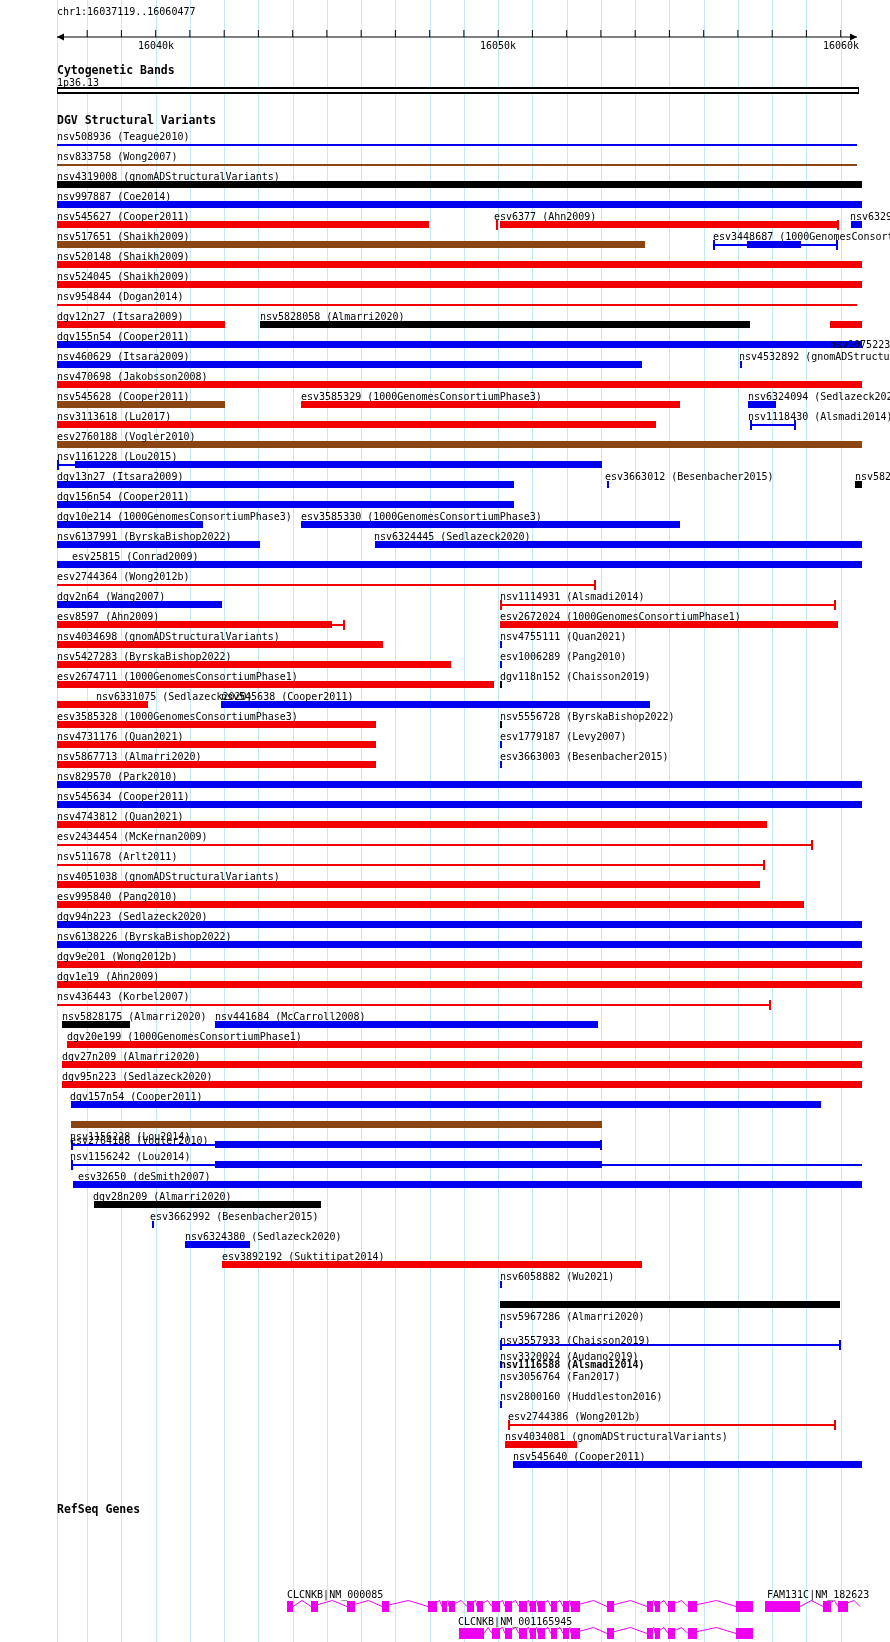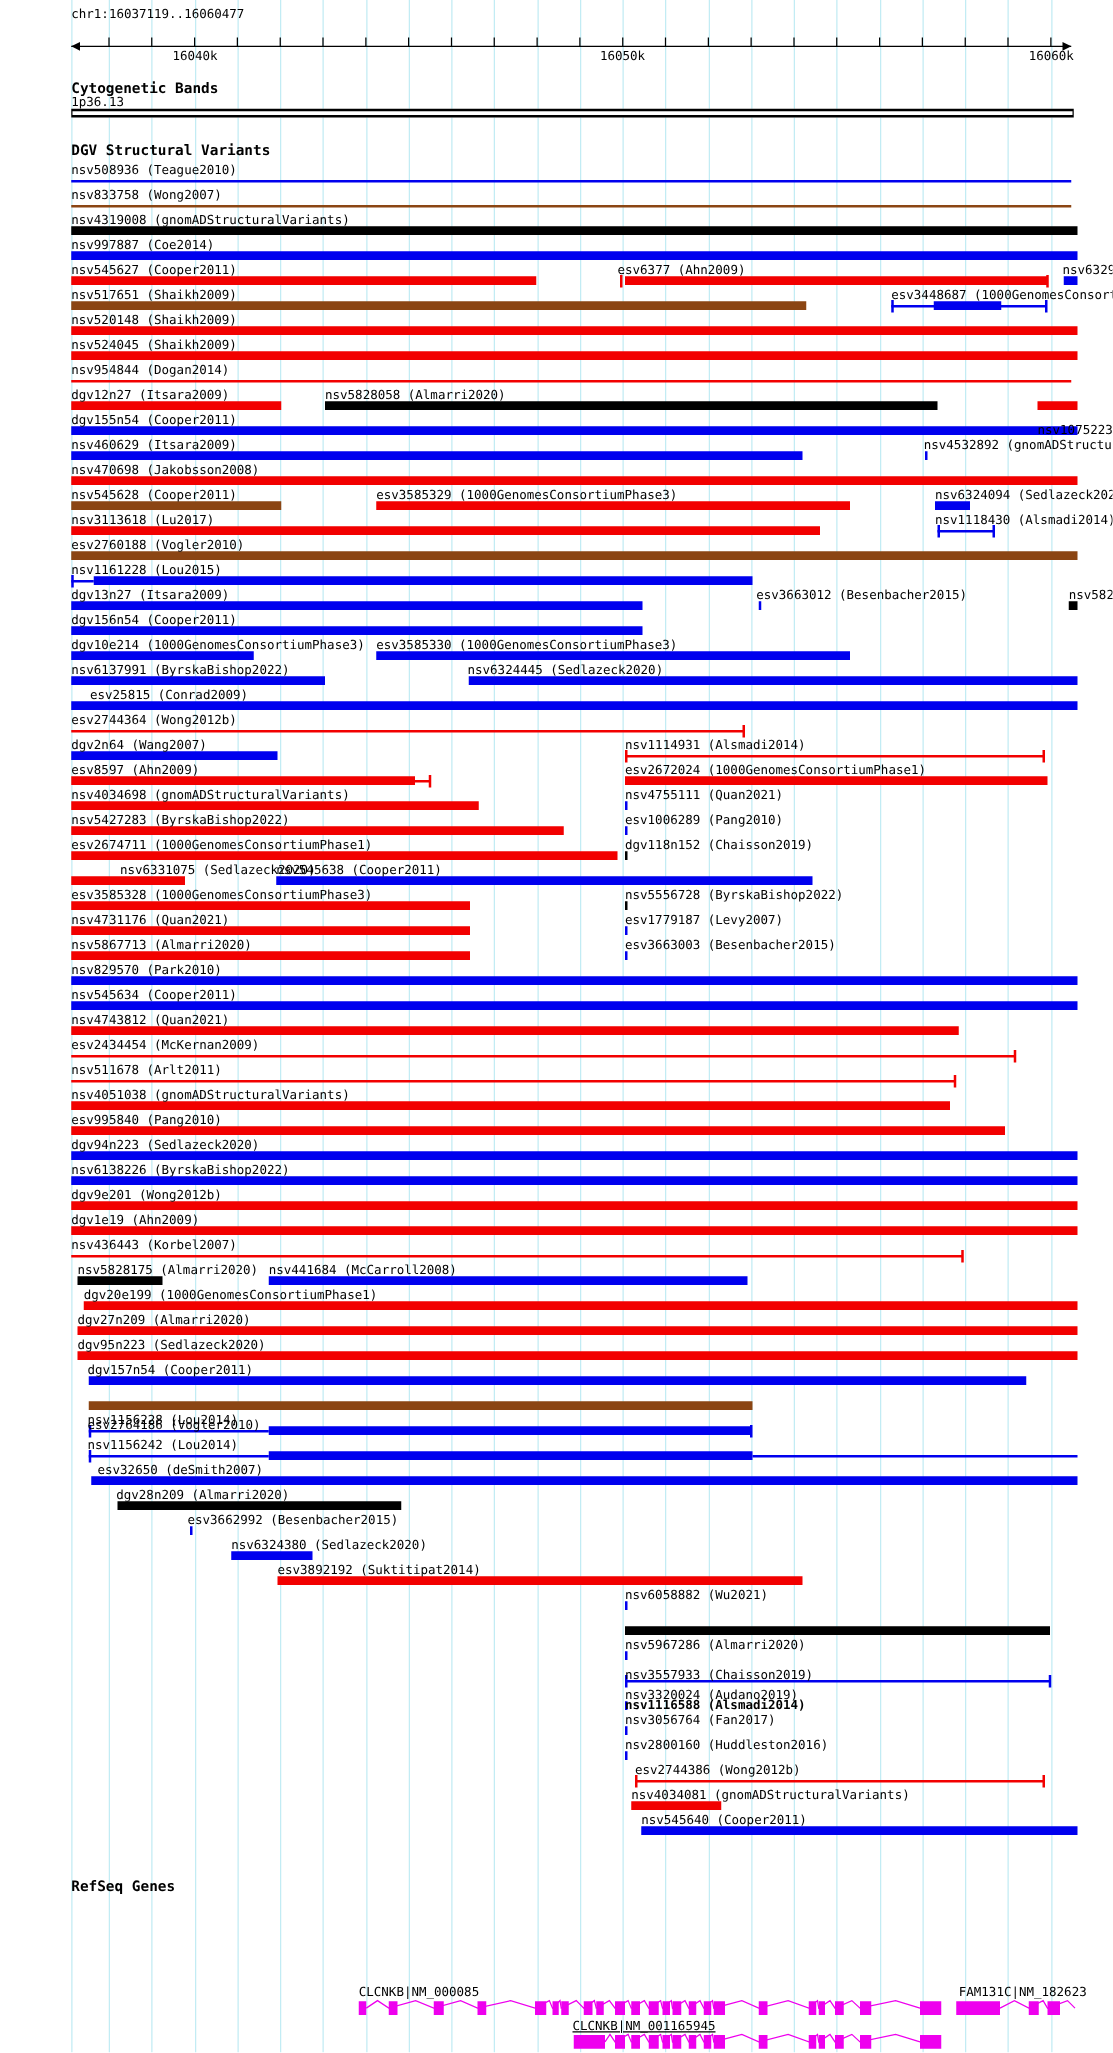--- a/index.html
+++ b/index.html
@@ -339,14 +339,14 @@
     <rect x="607" y="48" width="7" height="11" fill="#ee00ee"></rect>
     <rect x="647" y="48" width="6" height="11" fill="#ee00ee"></rect>
     <rect x="655" y="48" width="5" height="11" fill="#ee00ee"></rect>
     <rect x="668" y="48" width="7" height="11" fill="#ee00ee"></rect>
     <rect x="688" y="48" width="9" height="11" fill="#ee00ee"></rect>
     <rect x="736" y="48" width="17" height="11" fill="#ee00ee"></rect>
   </svg>
 <div id="gene-labels">
     <div class="lbl" style="position: absolute; left: 287px; top: 1589px; z-index: 3;">CLCNKB|NM_000085</div>
     <div class="lbl" style="position: absolute; left: 767px; top: 1589px; z-index: 3;">FAM131C|NM_182623</div>
-    <div class="lbl" style="position: absolute; left: 458px; top: 1616px; z-index: 3; text-decoration: underline;">CLCNKB|NM_001165945</div>
+    <div class="lbl" style="position: absolute; left: 458px; top: 1616px; z-index: 3;">CLCNKB|NM_001165945</div>
   </div>
 
 </body></html>

